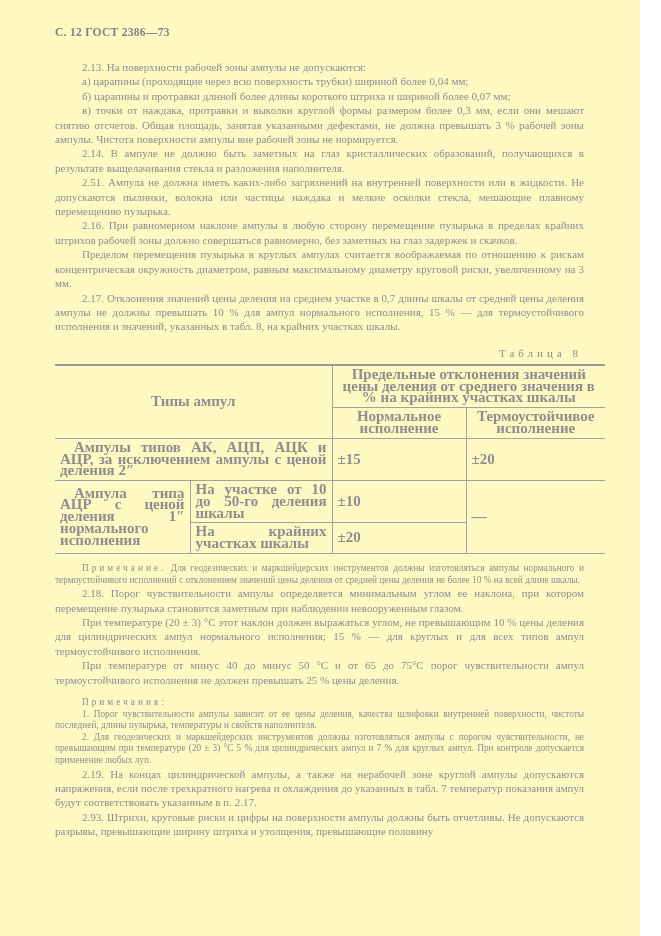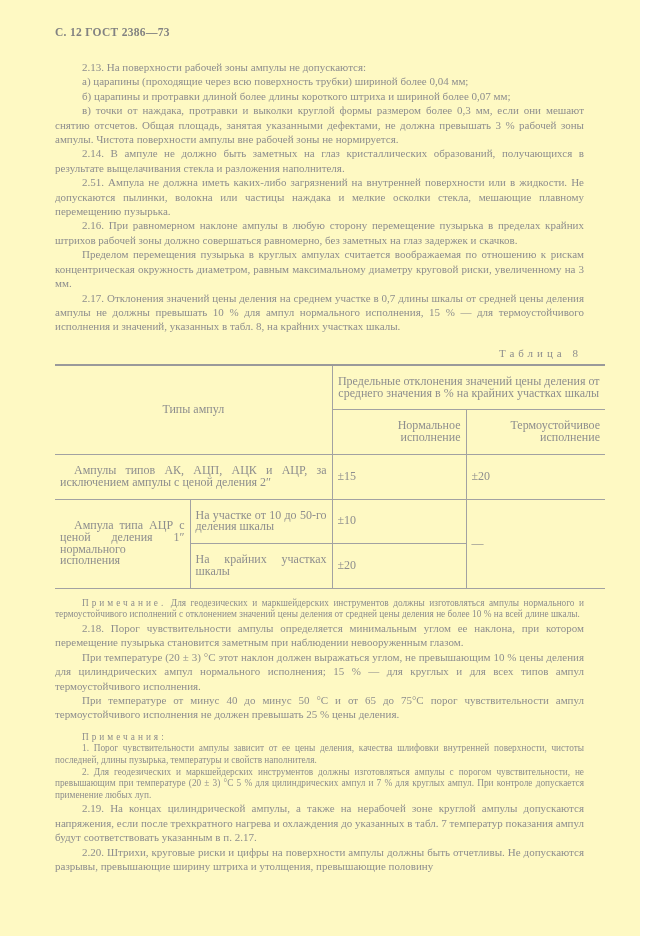--- a/index.html
+++ b/index.html
@@ -37,28 +37,29 @@
   table.gost{
     width:550px;
     border-collapse:collapse;
     border-top:2px solid #9a9a9a;
     border-left:hidden;
     border-right:hidden;
     table-layout:fixed;
   }
   table.gost td{
     border:1px solid #a2a2a2;
-    font-size:12px;
+    font-size:15px;
     line-height:11.8px;
-    padding:10px 5px;
+    padding:3px 5px;
     vertical-align:middle;
     color:#8e8e8e;
+    font-weight:bold;
   }
   td.hdr{text-align:center;font-size:9px;line-height:12px;padding:4px 10px;}
-  td.subhdr{text-align:right;font-size:9px;padding:6px 4px;margin-top:12px;}
+  td.subhdr{text-align:center;font-size:9px;padding:6px 4px;margin-top:12px;}
   td.left-text{text-align:justify;text-indent:14px;padding:5px 6px;}
   td.sub-text{text-align:justify;padding:4px 5px;vertical-align:top;}
   td.val{text-align:left;font-size:10px;}
   .note{
     margin:9px 0 0 0;
     font-size:9.3px;
     line-height:11.6px;
     text-align:justify;
     text-indent:27px;
   }
@@ -138,16 +139,16 @@
 
     <p class="body mt12">2.18. Порог чувствительности ампулы определяется минимальным углом ее наклона, при котором перемещение пузырька становится заметным при наблюдении невооруженным глазом.</p>
     <p class="body">При температуре (20 ± 3) °С этот наклон должен выражаться углом, не превышающим 10 % цены деления для цилиндрических ампул нормального исполнения; 15 % — для круглых и для всех типов ампул термоустойчивого исполнения.</p>
     <p class="body">При температуре от минус 40 до минус 50 °С и от 65 до 75°С порог чувствительности ампул термоустойчивого исполнения не должен превышать 25 % цены деления.</p>
 
     <p class="notes-label">Примечания:</p>
     <p class="note-item">1. Порог чувствительности ампулы зависит от ее цены деления, качества шлифовки внутренней поверхности, чистоты последней, длины пузырька, температуры и свойств наполнителя.</p>
     <p class="note-item">2. Для геодезических и маркшейдерских инструментов должны изготовляться ампулы с порогом чувствительности, не превышающим при температуре (20 ± 3) °С 5 % для цилиндрических ампул и 7 % для круглых ампул. При контроле допускается применение любых луп.</p>
 
     <p class="body mt11">2.19. На концах цилиндрической ампулы, а также на нерабочей зоне круглой ампулы допускаются напряжения, если после трехкратного нагрева и охлаждения до указанных в табл. 7 температур показания ампул будут соответствовать указанным в п. 2.17.</p>
-    <p class="body">2.20. Штрихи, круговые риски и цифры на поверхности ампулы должны быть отчетливы. Не допускаются разрывы, превышающие ширину штриха и утолщения, превышающие половину</p>
+    <p class="body">2.93. Штрихи, круговые риски и цифры на поверхности ампулы должны быть отчетливы. Не допускаются разрывы, превышающие ширину штриха и утолщения, превышающие половину</p>
 
   </div>
 </div>
 
 </body></html>

